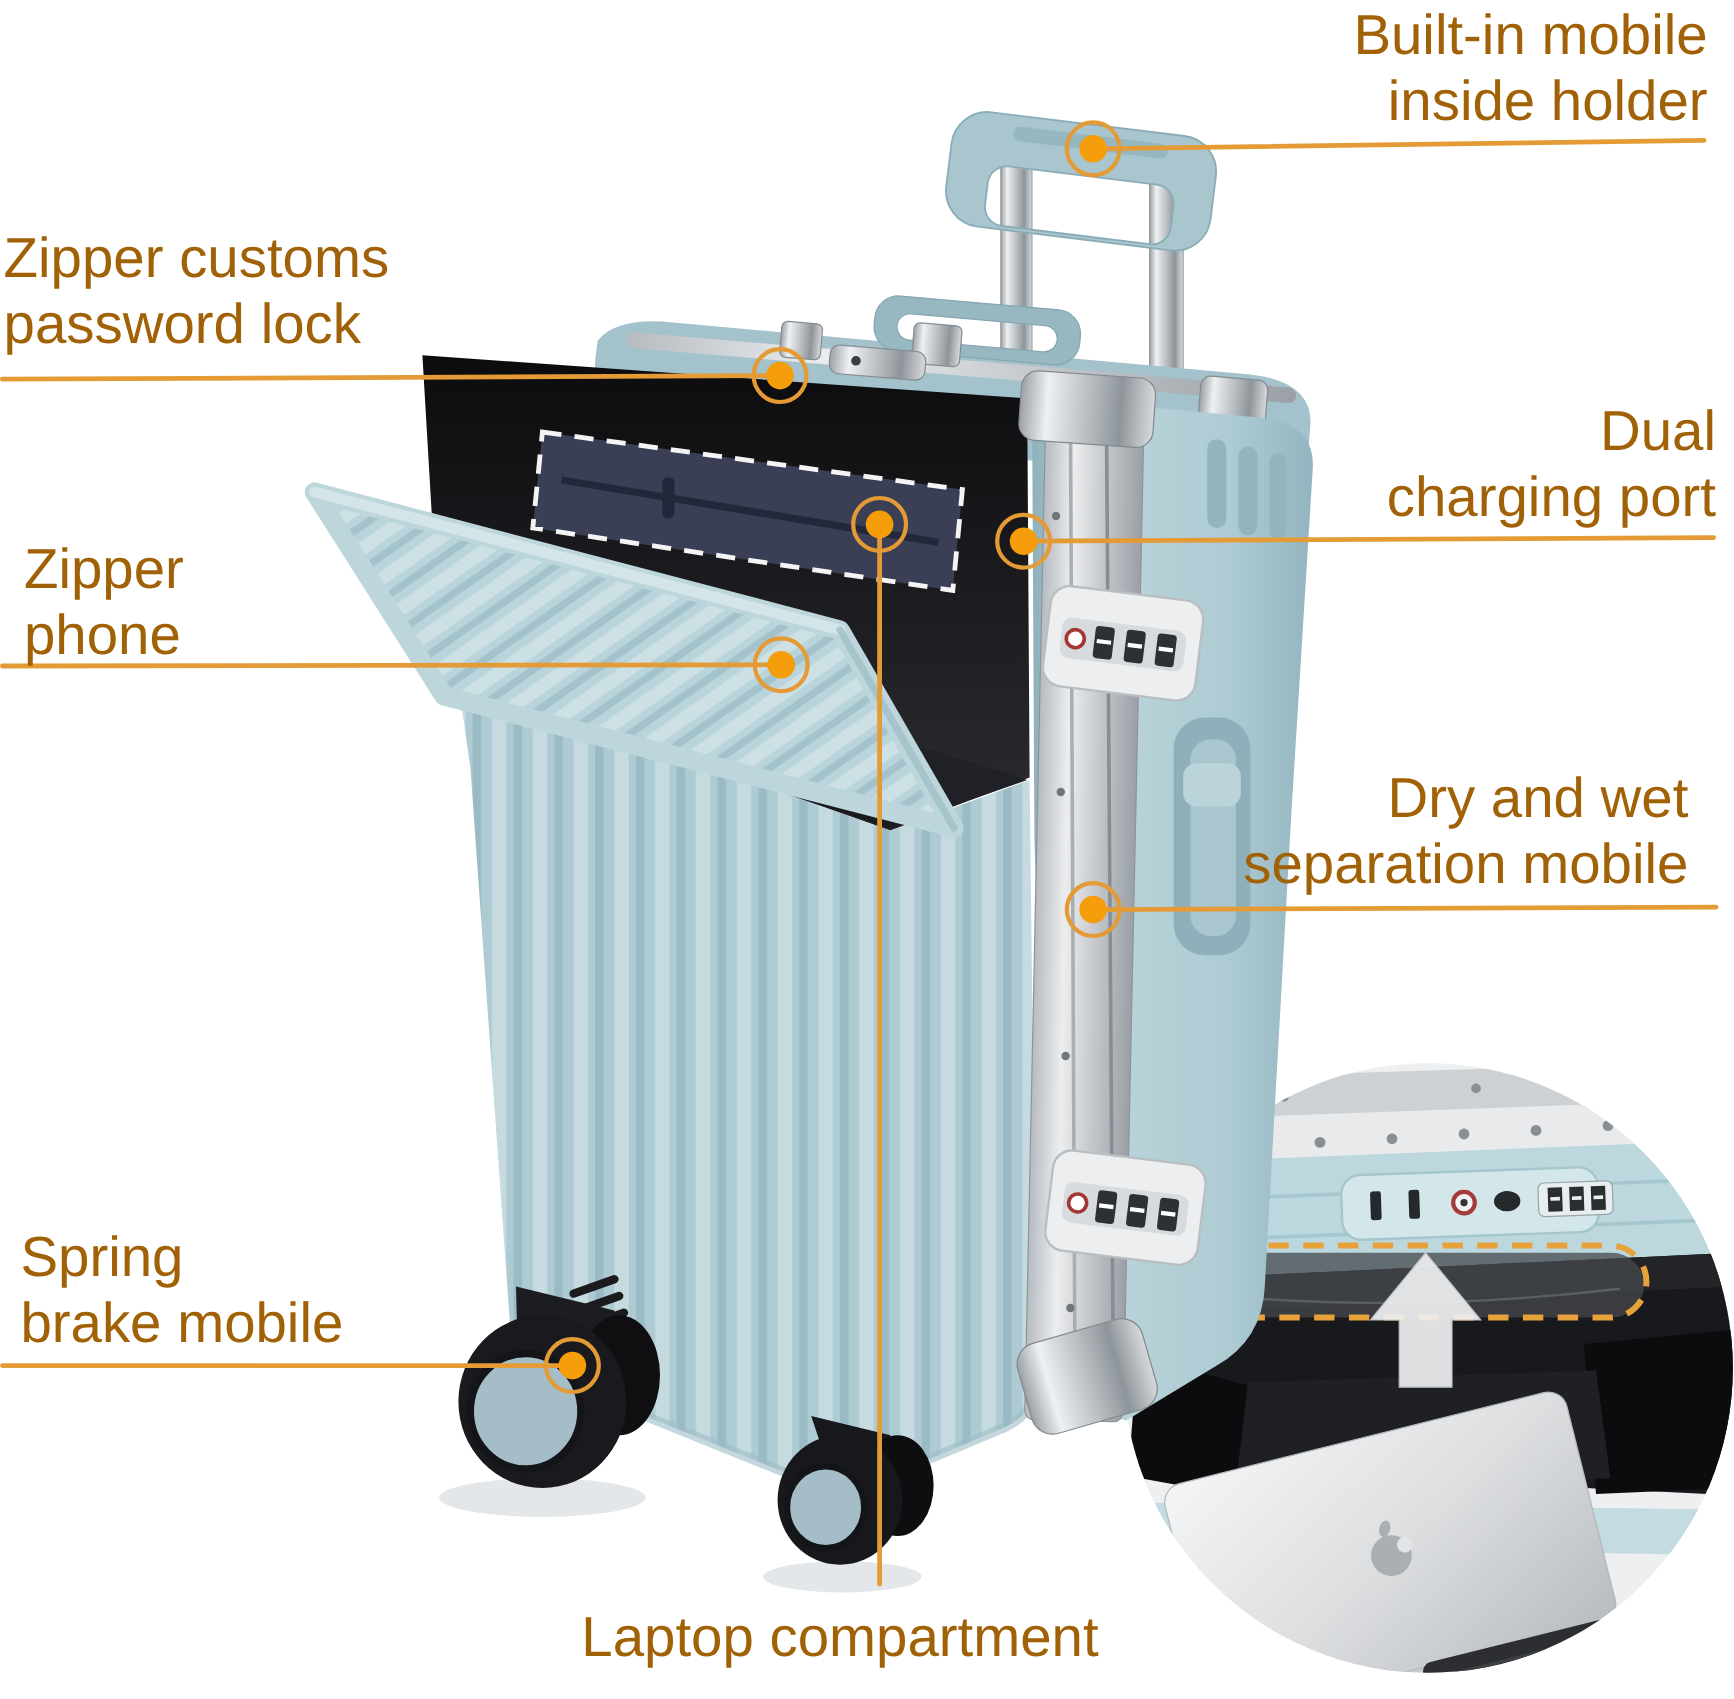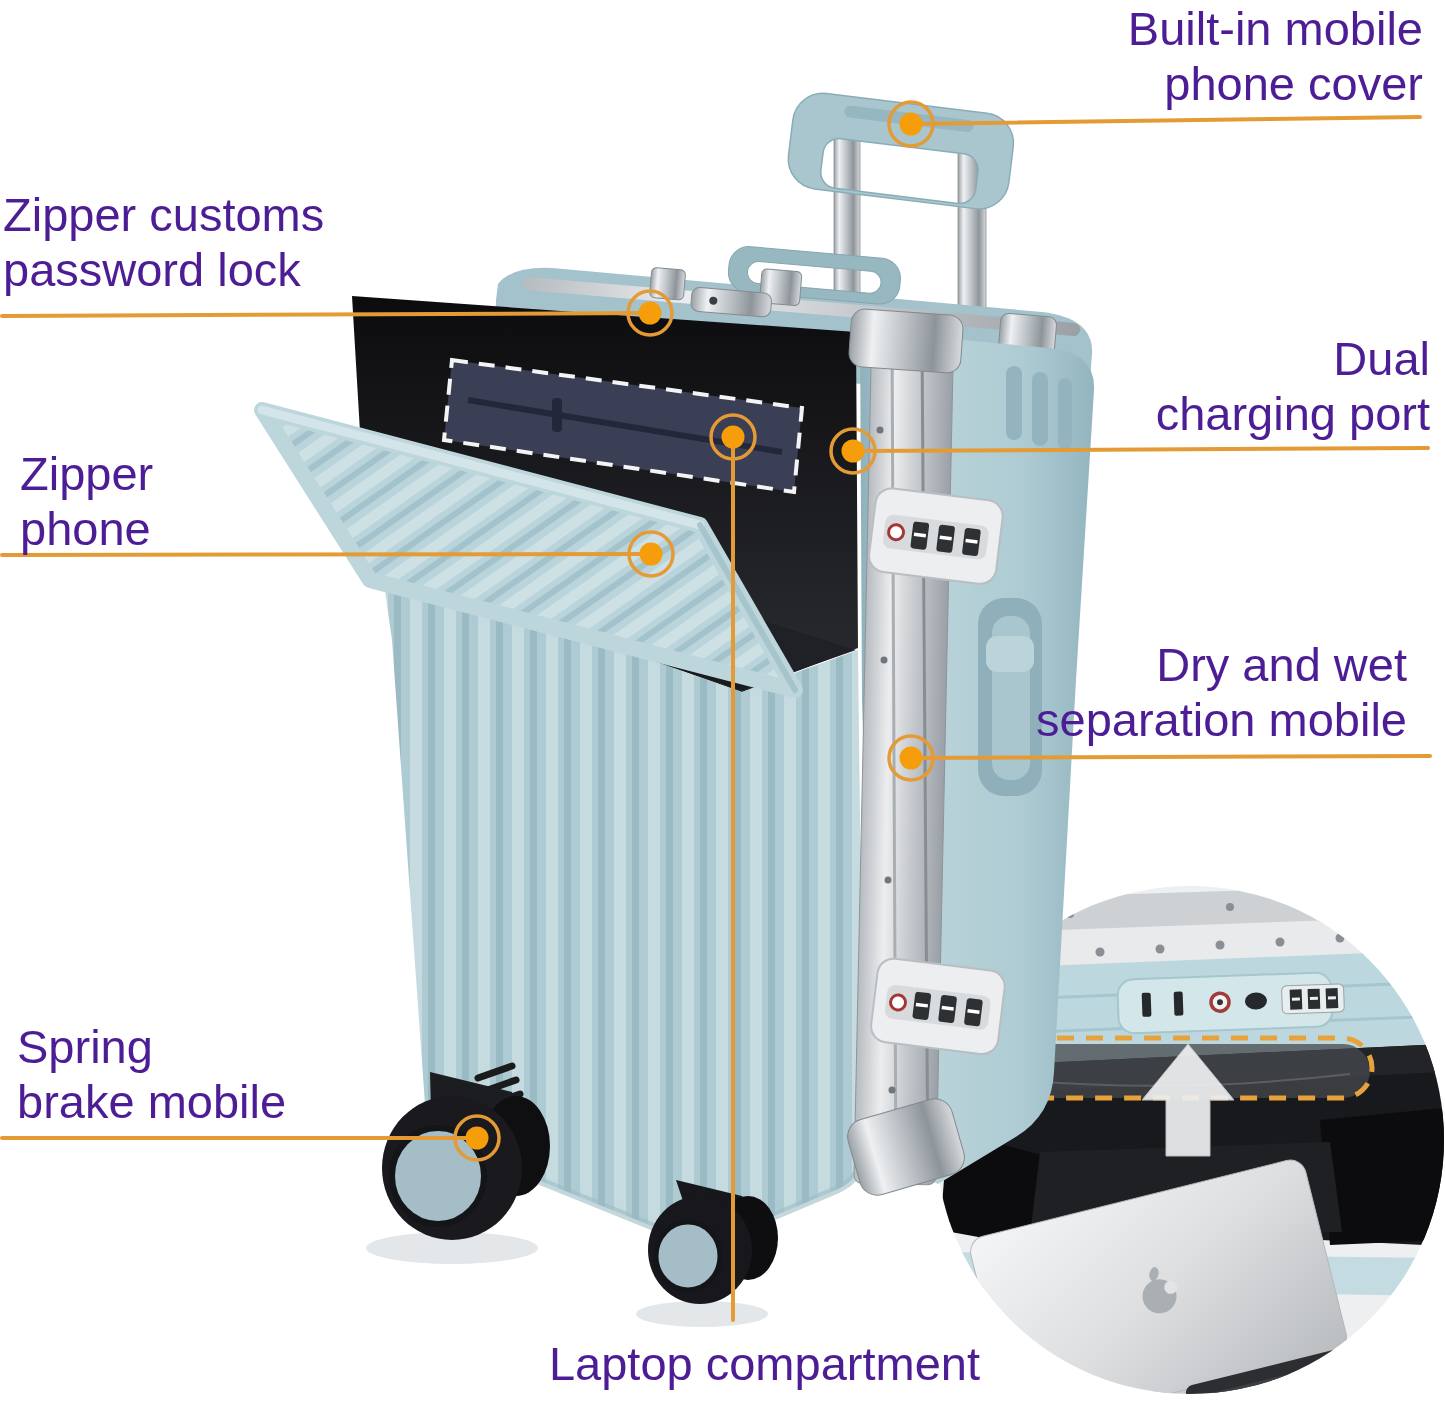--- a/index.html
+++ b/index.html
@@ -1,19 +1,19 @@
 <!DOCTYPE html>
 <html><head>
 <meta charset="utf-8">
 <style>
   html,body{margin:0;padding:0;background:#fff;}
   .cv{position:relative;width:1445px;height:1416px;background:#ffffff;overflow:hidden;
       font-family:"Liberation Sans",sans-serif;}
   .scene{position:absolute;left:0;top:0;z-index:1;}
-  .callout-label{position:absolute;z-index:2;font-size:47px;line-height:55px;color:#4c1d95;
+  .callout-label{position:absolute;z-index:2;font-size:47px;line-height:55px;color:#a16207;
       white-space:nowrap;letter-spacing:0;}
   .al-r{text-align:right;}
   .al-c{text-align:center;}
 </style>
 </head>
 <body>
 
 <div class="cv">
 
 <svg class="scene" width="1445" height="1416" viewBox="0 0 1445 1416">
@@ -276,21 +276,21 @@
     </g>
     <g>
       <circle cx="733" cy="437" r="22" fill="none" stroke="#E49B35" stroke-width="3.5"></circle>
       <circle cx="733" cy="437" r="11.5" fill="#F59D0A"></circle>
     </g>
   </g>
 </svg>
 
 <div class="callout-label al-r" style="top:1px;right:22px;">
   <div>Built-in mobile</div>
-  <div>phone cover</div>
+  <div>inside holder</div>
 </div>
 <div class="callout-label" style="top:187px;left:3px;">
   <div>Zipper customs</div>
   <div>password lock</div>
 </div>
 <div class="callout-label al-r" style="top:331px;right:15px;">
   <div>Dual</div>
   <div>charging port</div>
 </div>
 <div class="callout-label" style="top:434px;left:20px;margin-top:12px;">
@@ -298,17 +298,17 @@
   <div>phone</div>
 </div>
 <div class="callout-label al-r" style="top:637px;right:38px;">
   <div>Dry and wet</div>
   <div>separation mobile</div>
 </div>
 <div class="callout-label" style="top:1019px;left:5px;margin-left:12px;">
   <div>Spring</div>
   <div>brake mobile</div>
 </div>
-<div class="callout-label al-c" style="top:1336px;left:420px;width:560px;text-align:right;">
+<div class="callout-label al-c" style="top:1336px;left:420px;width:560px;">
   <div>Laptop compartment</div>
 </div>
 
 </div>
 
 </body></html>

